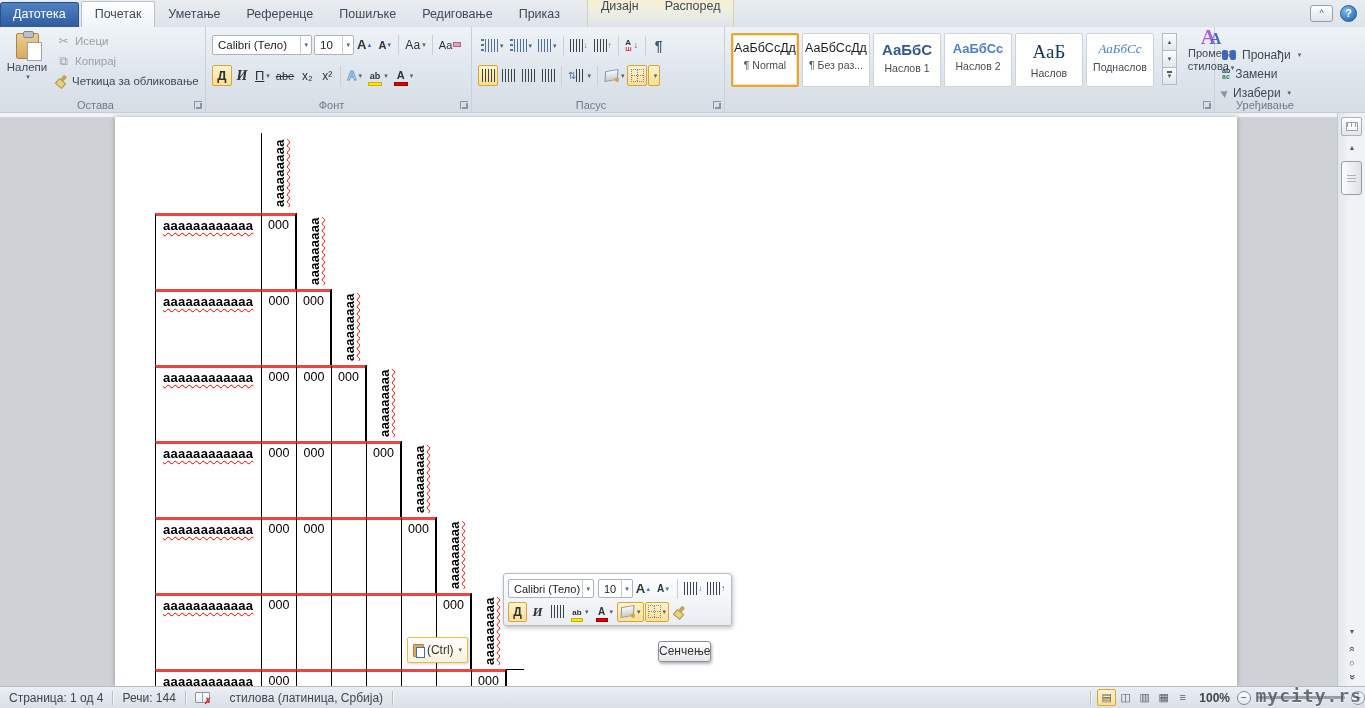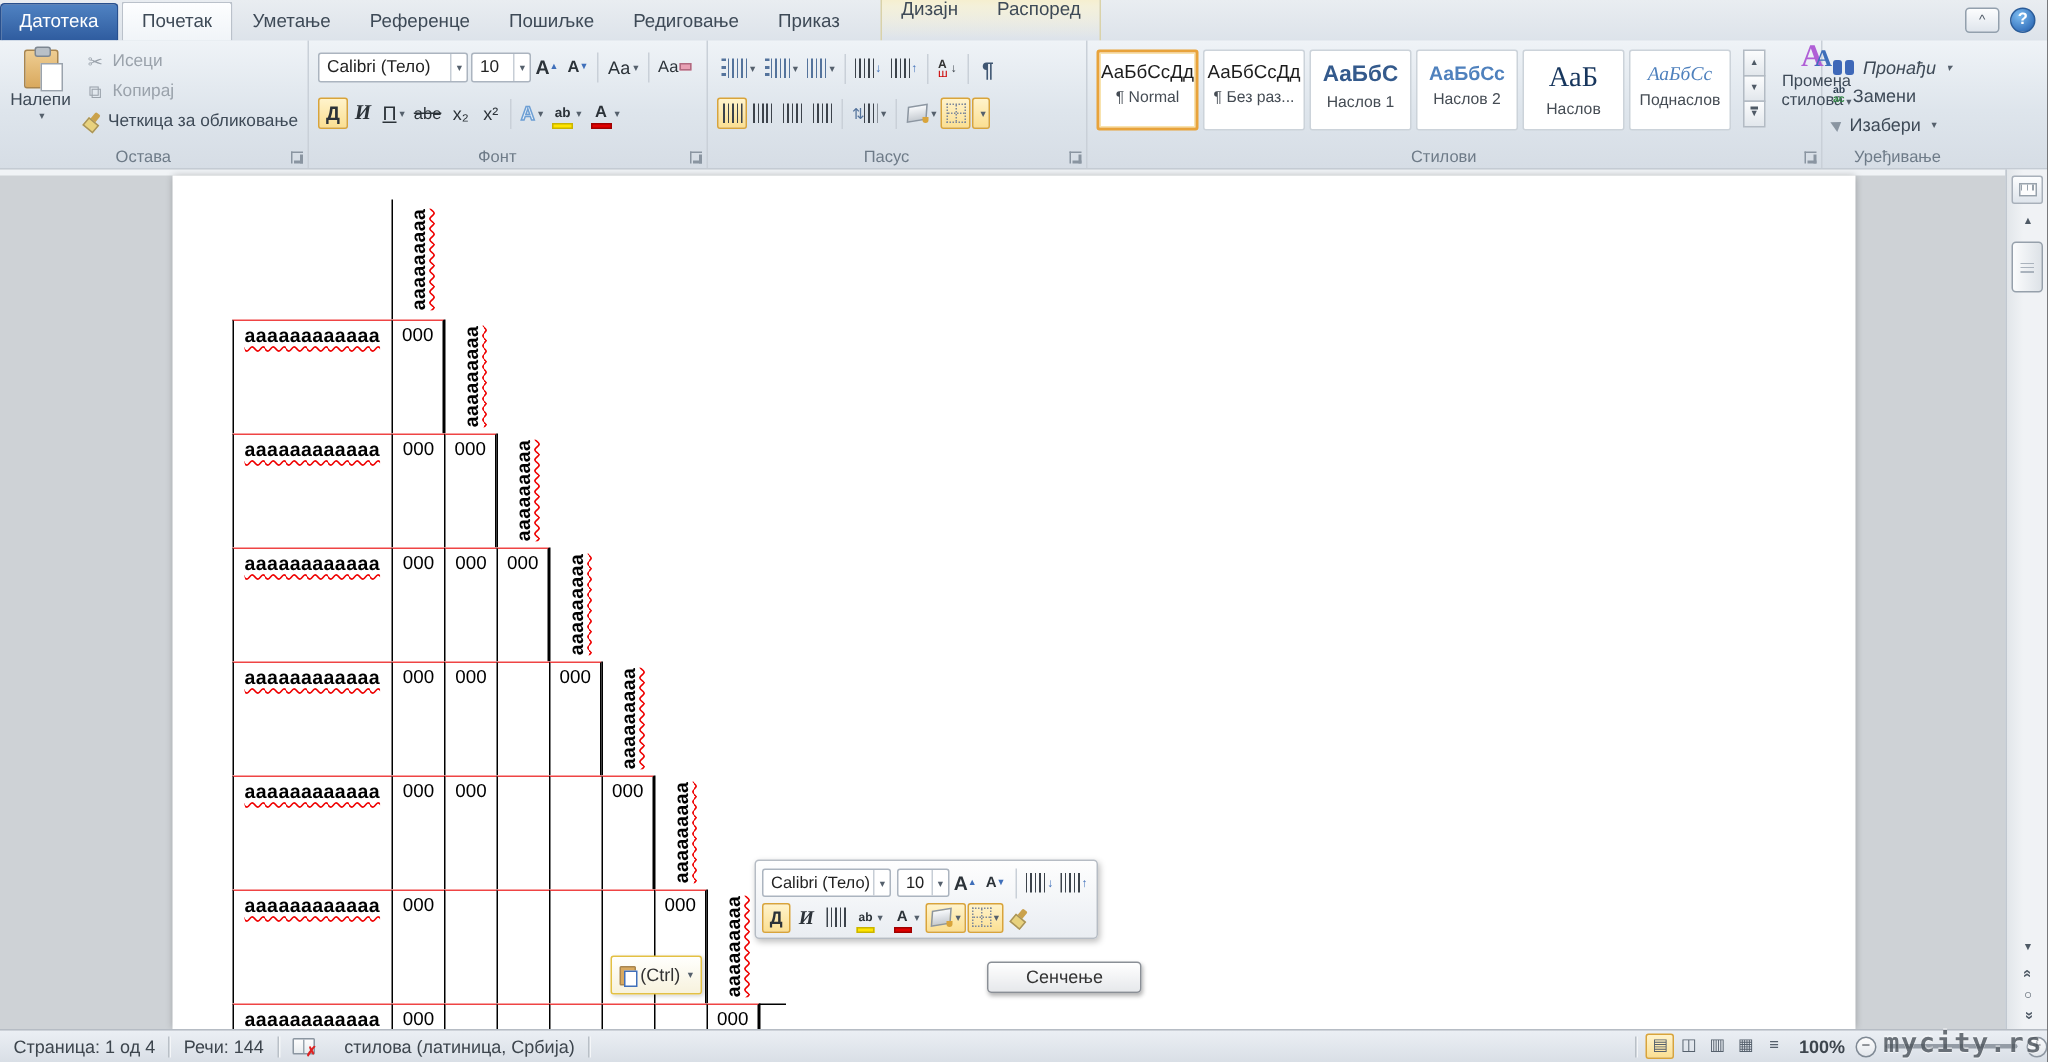--- a/index.html
+++ b/index.html
@@ -134,21 +134,21 @@
   .cursorico{width:0;height:0;border-left:6px solid #8a95a1;border-top:4px solid transparent;
         border-bottom:4px solid transparent;transform:rotate(-35deg);flex:none;}
 
   
   .docarea{position:absolute;top:113px;left:0;width:1337px;height:573px;background:#ced2d6;overflow:hidden;}
   .topstrip{position:absolute;top:0;left:0;right:0;height:4px;background:#f0f3f6;}
   .page{position:absolute;left:115px;top:4px;width:1122px;height:569px;background:#fff;
         box-shadow:0 0 5px rgba(0,0,0,.28);}
 
   
-  .tcell{position:absolute;border-left:1px solid #000;border-top:1px solid #ef4444;background:#fff;
+  .tcell{position:absolute;border-left:1px solid #000;border-top:3px solid #ef4444;background:#fff;
          font-size:12.5px;color:#000;}
   .tcell.rb{border-right:1px solid #000;}
   .tcell.val{text-align:center;padding-top:2px;}
   .tcell.lab{padding:2px 0 0 7px;font-weight:bold;font-size:13px;letter-spacing:.3px;}
   .sqg{text-decoration-line:underline;text-decoration-style:wavy;text-decoration-color:#e00;
        text-decoration-thickness:1px;text-underline-offset:2px;}
   .hcell{position:absolute;border-left:1px solid #000;}
   .hcell.tb{border-top:1px solid #000;}
   .hcell .rot{position:absolute;left:50%;top:50%;transform:translate(-50%,-50%) rotate(-90deg);
        white-space:nowrap;font-weight:bold;font-size:13px;letter-spacing:.3px;color:#000;}
@@ -164,21 +164,21 @@
 
   
   .pastebtn{position:absolute;left:407px;top:524px;width:61px;height:26px;border:1px solid #e3c043;
         background:linear-gradient(#fffffd,#f7f2dd);border-radius:2px;display:flex;align-items:center;
         justify-content:center;gap:3px;font-size:12px;color:#333;box-shadow:1px 1px 3px rgba(0,0,0,.18);}
   .miniclip{width:11px;height:13px;background:#d9a95e;border:1px solid #a8854f;border-radius:1px;position:relative;flex:none;}
   .miniclip::after{content:"";position:absolute;right:-2px;bottom:-2px;width:7px;height:9px;
         background:#fff;border:1px solid #3f6fba;}
 
   
-  .tooltip{position:absolute;left:658px;top:528px;height:21px;padding:2px 25px;border:1px solid #8a8f96;
+  .tooltip{position:absolute;left:658px;top:528px;height:21px;padding:2px 0;border:1px solid #8a8f96;
         border-radius:3px;background:linear-gradient(#ffffff,#e6e8eb);font-size:12px;color:#333;
         box-shadow:1px 2px 3px rgba(0,0,0,.3);white-space:nowrap;}
 
   
   .vscroll{position:absolute;top:113px;right:0;width:28px;height:573px;border-left:1px solid #c1c8d0;
         background:linear-gradient(90deg,#e2e6ea,#f0f2f5 40%);}
   .rulbtn{position:absolute;top:4px;left:3px;width:21px;height:19px;border:1px solid #a8b0ba;border-radius:2px;
         background:linear-gradient(#fcfdfe,#dfe5ec);display:flex;align-items:center;justify-content:center;}
   .rulico{width:12px;height:9px;background:#fdfdfd;border:1px solid #98a2ac;
         background-image:repeating-linear-gradient(90deg,#98a2ac 0 1px,transparent 1px 4px);background-size:100% 4px;background-repeat:no-repeat;}
@@ -435,26 +435,25 @@
       <div class="gscroll">
         <div class="gsbtn"><span>▲</span></div>
         <div class="gsbtn"><span>▼</span></div>
         <div class="gsbtn"><span class="morebar">▼</span></div>
       </div>
       <div class="chgsty">
         <span><span class="chgA1">A</span><span class="chgA2">A</span></span><br>
         <span>Промена</span><br>
         <span>стилова</span><span class="dd">▾</span>
       </div>
-      <div class="glabel">Стилови</div>
       <div class="launcher"></div>
     </div>
 
     <div class="rgroup g-edit">
-      <div class="editrow" style="margin-top:8px;font-style:italic;">
+      <div class="editrow" style="margin-top:18px;">
         <span class="binoc"></span>
         <span>Пронађи</span>
         <span class="dd">▾</span>
       </div>
       <div class="editrow">
         <span class="replico">
             <span class="ra">ab</span>
             <span class="rb">ac</span>
           </span>
         <span>Замени</span>

